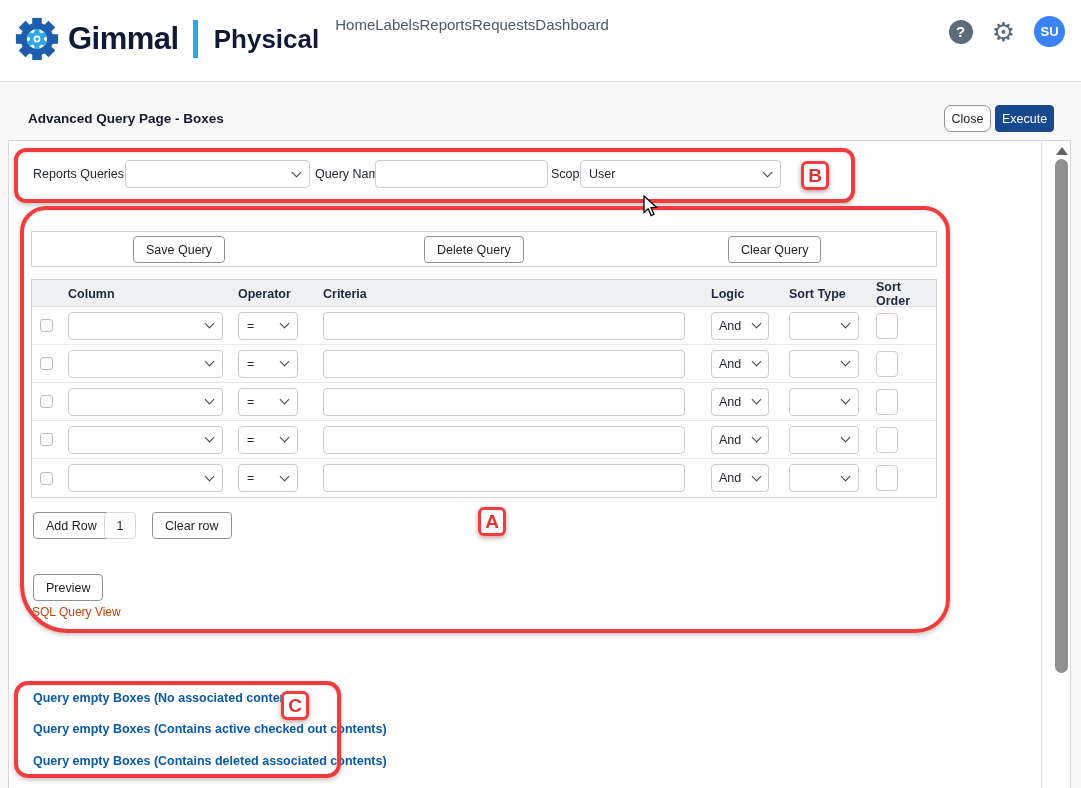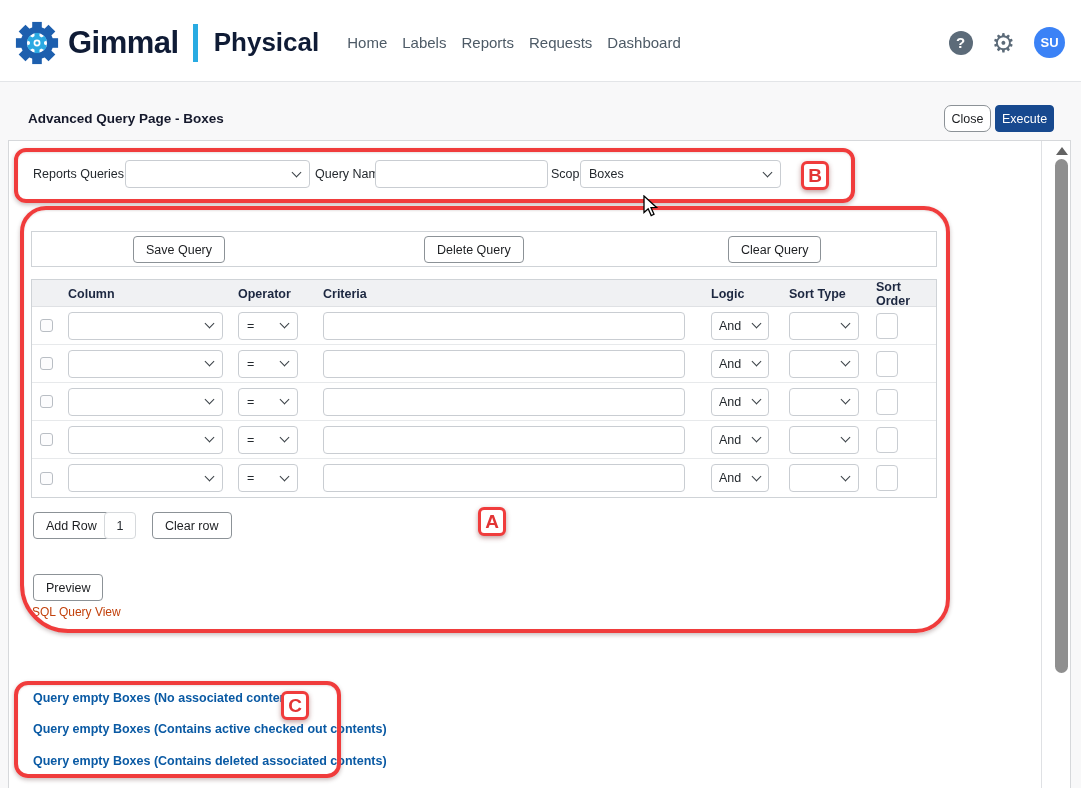--- a/index.html
+++ b/index.html
@@ -1,26 +1,26 @@
 <!DOCTYPE html>
 <html><head>
 <meta charset="utf-8">
 <style>
   * { margin:0; padding:0; box-sizing:border-box; }
   body { font-family:"Liberation Sans", sans-serif; }
   #app { position:relative; width:1081px; height:788px; overflow:hidden; background:#f8f8f9; }
 
   
   .navbar { position:absolute; top:0; left:0; width:1081px; height:82px; background:#fff;
-            border-bottom:1px solid #e3e5e8; display:flex; align-items:center; padding:4px 16px 0 14px; }
+            border-bottom:1px solid #e3e5e8; display:flex; align-items:flex-start; padding:16px 16px 0 14px; }
   .brand { display:flex; align-items:center; gap:8px; }
   .brand-name { font-size:31px; font-weight:700; color:#0f1b35; letter-spacing:-0.5px; }
   .brand-divider { width:5px; height:38px; background:#29abe2; margin:0 8px 0 6px; }
   .brand-product { font-size:26px; font-weight:700; color:#0f1b35; }
-  .nav-links { display:flex; gap:15px; margin-left:28px; }
+  .nav-links { display:flex; margin-left:16px; }
   .nav-link { font-size:15px; color:#4d5a66; cursor:pointer; }
   .nav-right { margin-left:auto; display:flex; align-items:center; gap:19px; }
   .help-circle { width:24px; height:24px; border-radius:50%; background:#5c6b79; color:#fff;
                  font-size:15px; font-weight:700; display:flex; align-items:center; justify-content:center; }
   .gear-glyph { font-size:26px; color:#5c6b79; line-height:1; }
   .avatar { width:31px; height:31px; border-radius:50%; background:#3b82f6; color:#fff;
             font-size:13px; font-weight:700; display:flex; align-items:center; justify-content:center; }
 
   
   .page-title { position:absolute; left:28px; top:111px; font-size:13.5px; font-weight:700; color:#15192c; }
@@ -168,21 +168,21 @@
 
   <span class="fld-label" style="left:33px; top:167px;">Reports Queries</span>
   <div class="sel eq-select">
     <span></span>
     <span class="chev"></span>
   </div>
   <span class="fld-label" style="left:315px; top:167px;">Query Name</span>
   <input class="ti qname-input" value="" style="">
   <span class="fld-label" style="left:551px; top:167px;">Scope</span>
   <div class="sel scope-select">
-    <span>Boxes</span>
+    <span>User</span>
     <span class="chev"></span>
   </div>
 
   <div class="actions-bar"></div>
   <button class="btn btn-save">Save Query</button>
   <button class="btn btn-delete">Delete Query</button>
   <button class="btn btn-clearq">Clear Query</button>
 
   <div class="qtable">
     <div class="tgrid thead">

